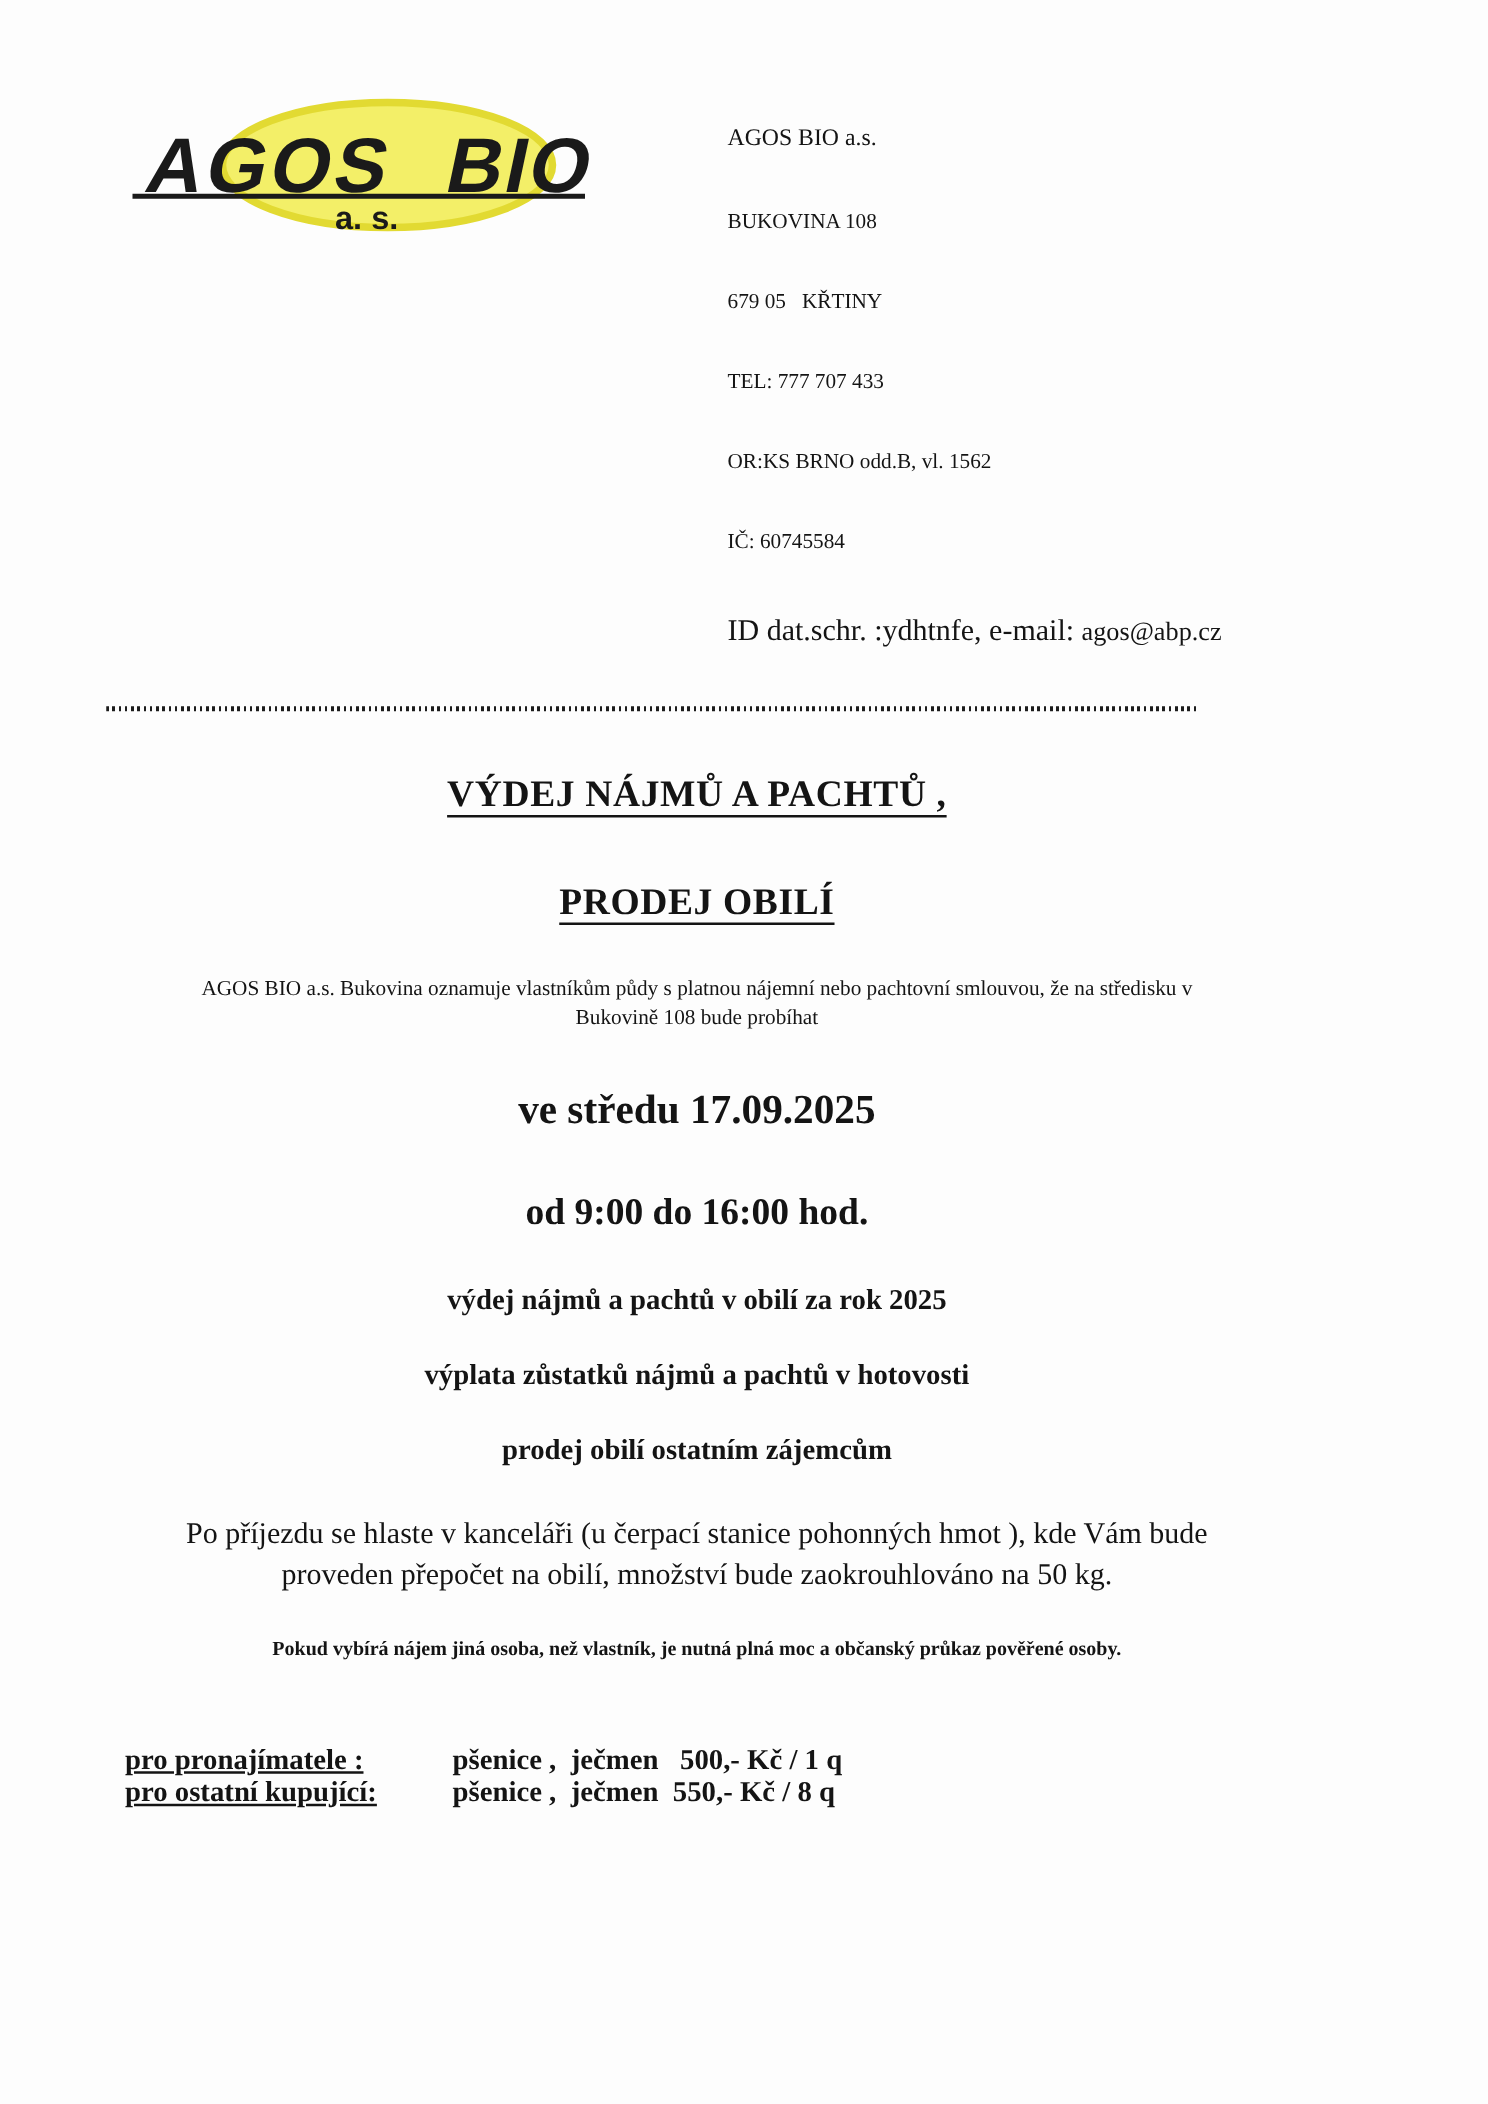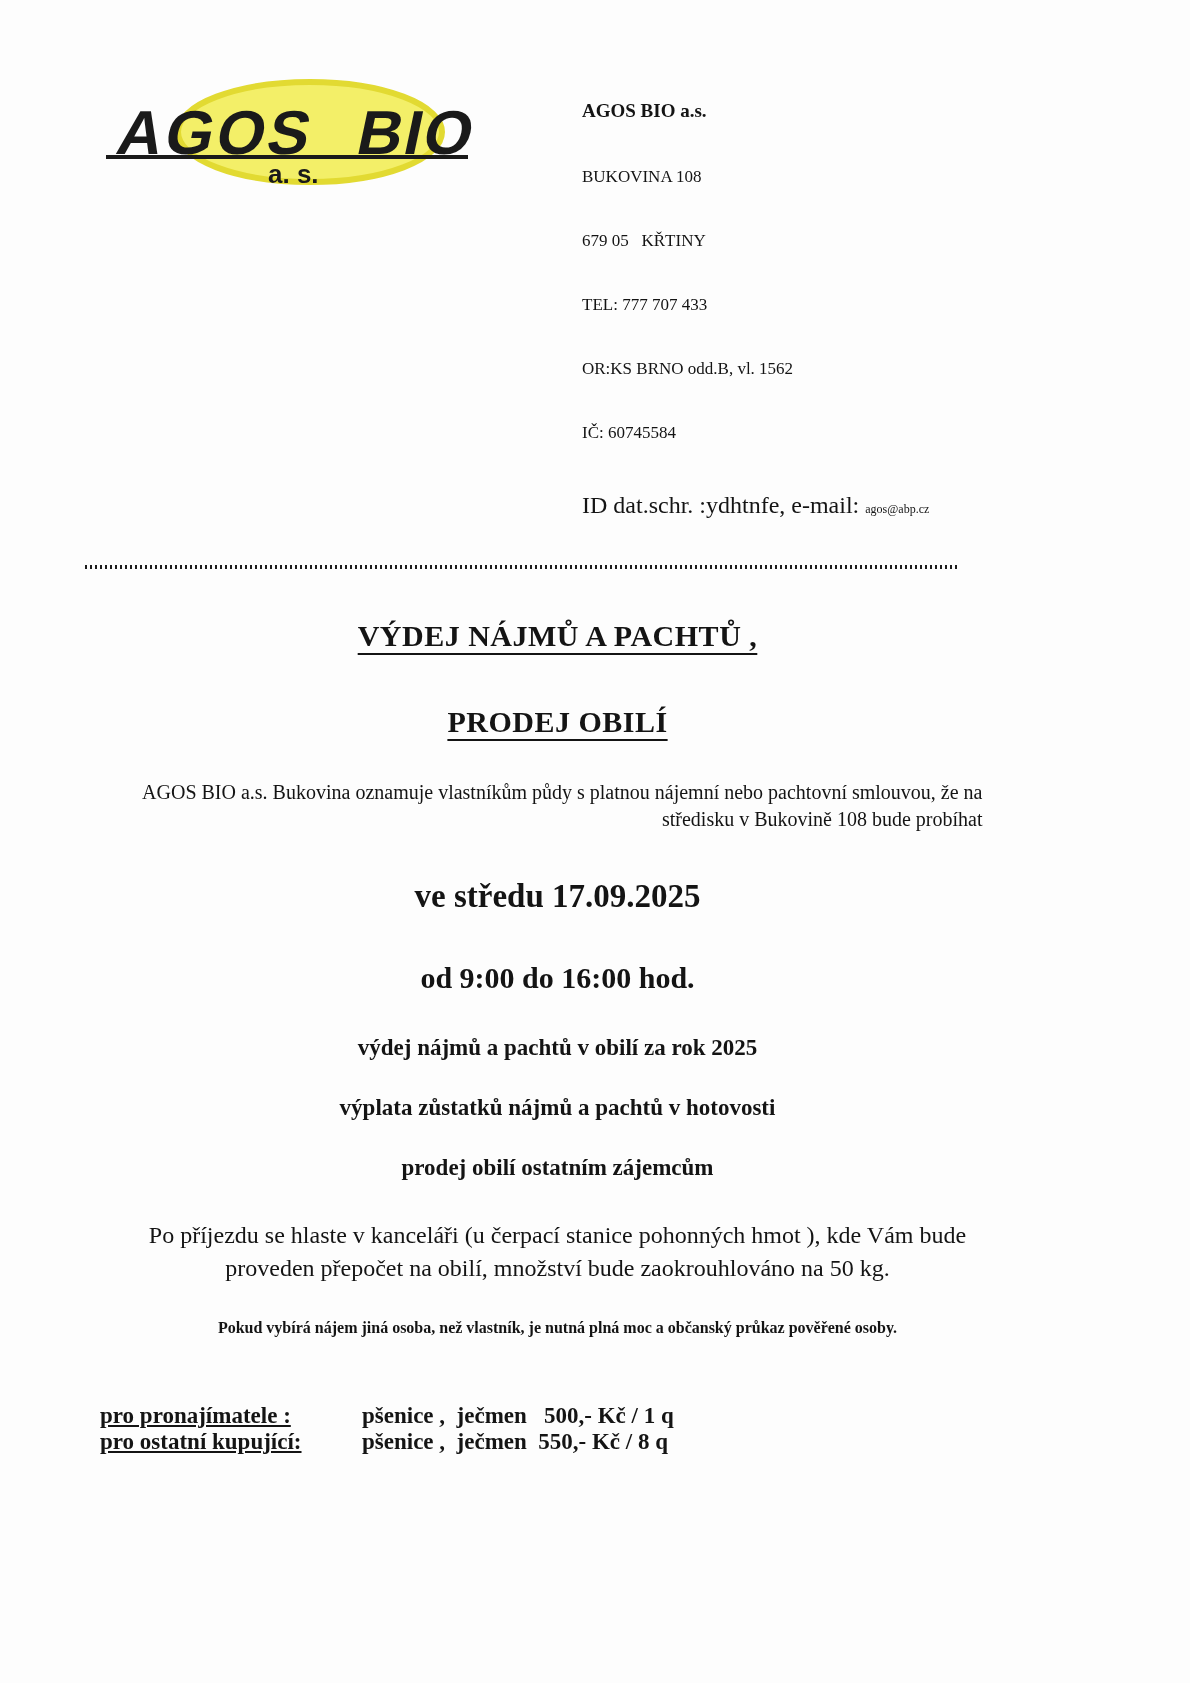--- a/index.html
+++ b/index.html
@@ -18,27 +18,27 @@
     align-items: flex-start;
     padding: 56px 85px 0 100px;
   }
   .logo-wrap { margin-top: 14px; flex: 0 0 auto; }
   .company-info {
     margin-left: 102px;
     font-size: 17px;
     line-height: 1.26;
     white-space: pre-wrap;
   }
-  .company-name { font-weight: bold; font-size: 19px; }
+  .company-name { font-weight: normal; font-size: 19px; }
   .id-line {
     font-size: 24px;
     white-space: nowrap;
     margin-top: 3px;
   }
-  .id-line .email { font-size: 12px; }
+  .id-line .email { font-size: 21px; }
   .dotted-rule {
     margin: 2px 232px 0 85px;
     height: 4px;
     background-image: repeating-linear-gradient(to right, #1c1c1c 0 2px, transparent 2px 5px);
   }
   
   .content {
     margin-left: 85px;
     width: 945px;
     text-align: center;
@@ -49,23 +49,22 @@
     text-decoration: underline;
     text-decoration-thickness: 2px;
     text-underline-offset: 7px;
     letter-spacing: 0.5px;
   }
   .doc-title.first { margin-top: 50px; }
   .doc-title.second { margin-top: 52px; }
   .intro {
     margin: 40px auto 0;
     max-width: 850px;
-    font-size: 20px;
+    font-size: 17px;
     line-height: 1.38;
-    text-align: right;
   }
   .date-heading { margin-top: 44px; font-size: 33px; font-weight: bold; }
   .time-heading { margin-top: 46px; font-size: 30px; font-weight: bold; }
   .bullet-line  { margin-top: 34px; font-size: 23px; font-weight: bold; }
   .bullet-line.first { margin-top: 40px; }
   .instructions {
     margin: 38px auto 0;
     max-width: 910px;
     font-size: 24px;
     line-height: 1.38;

